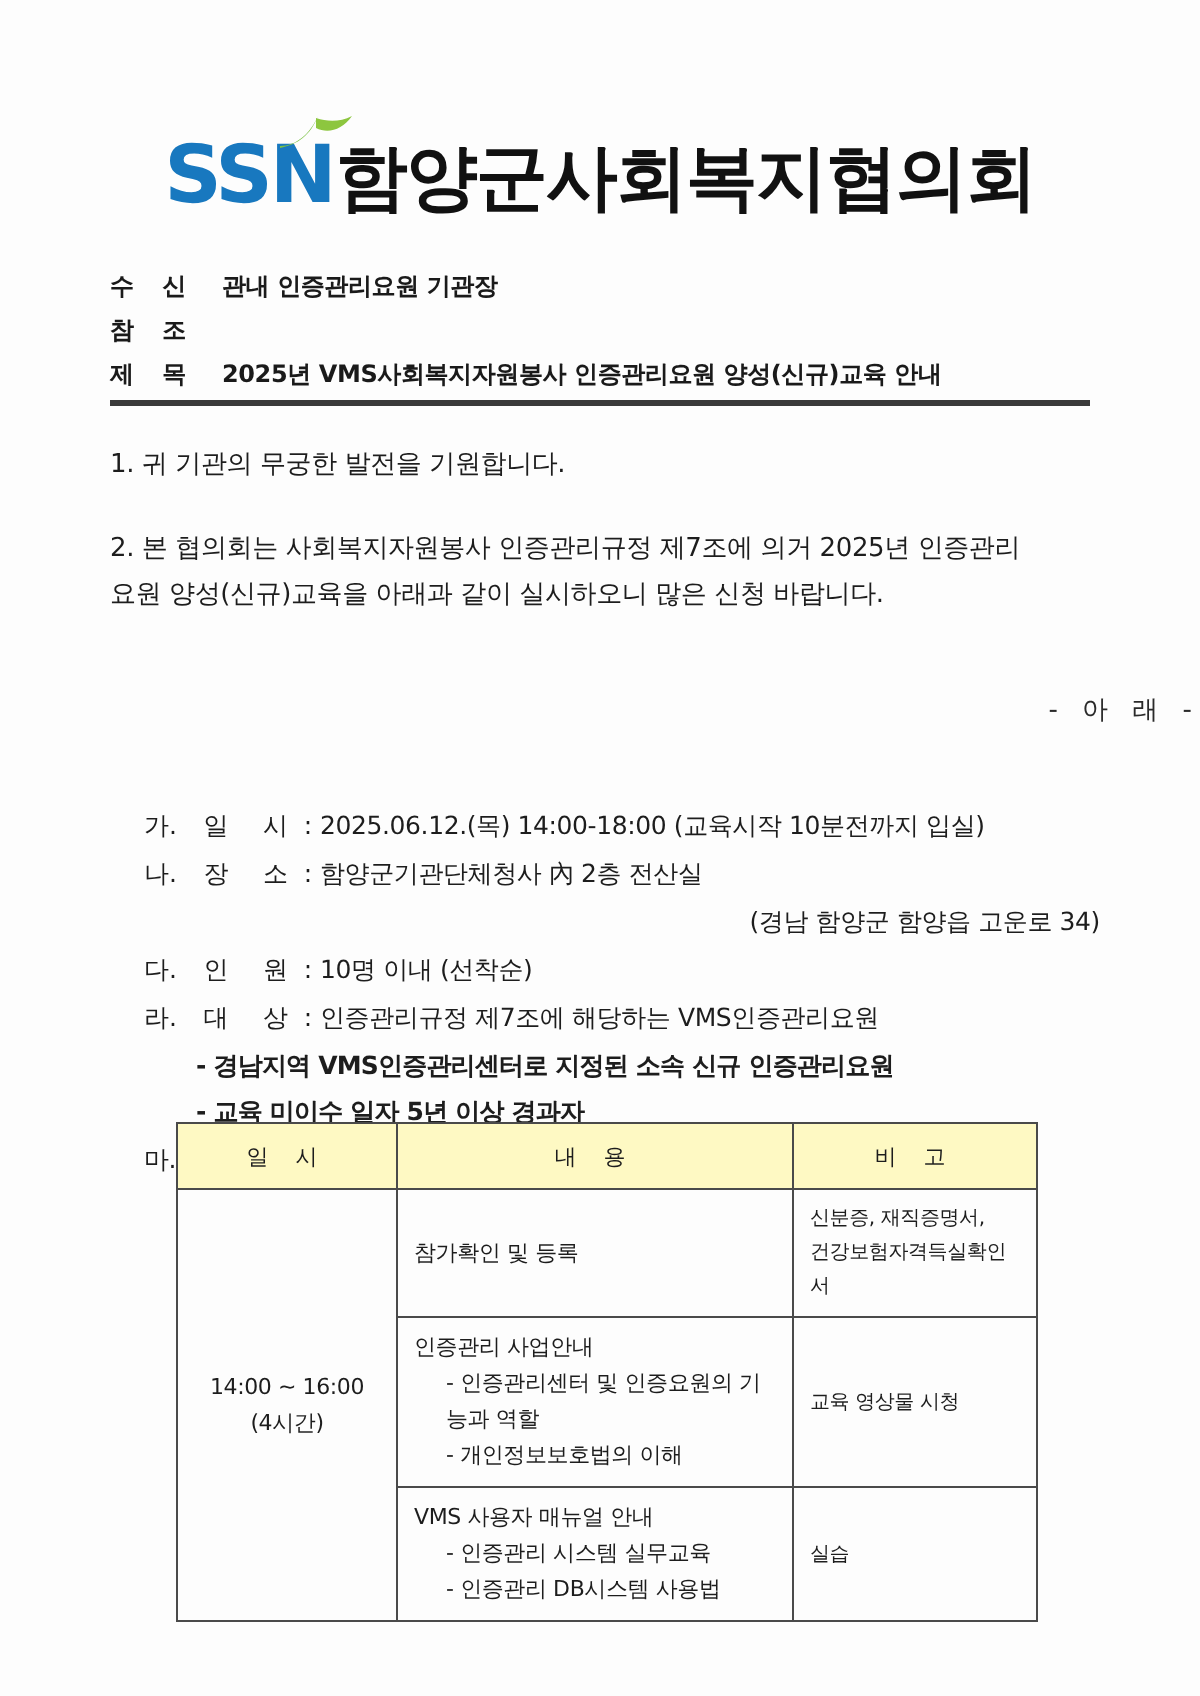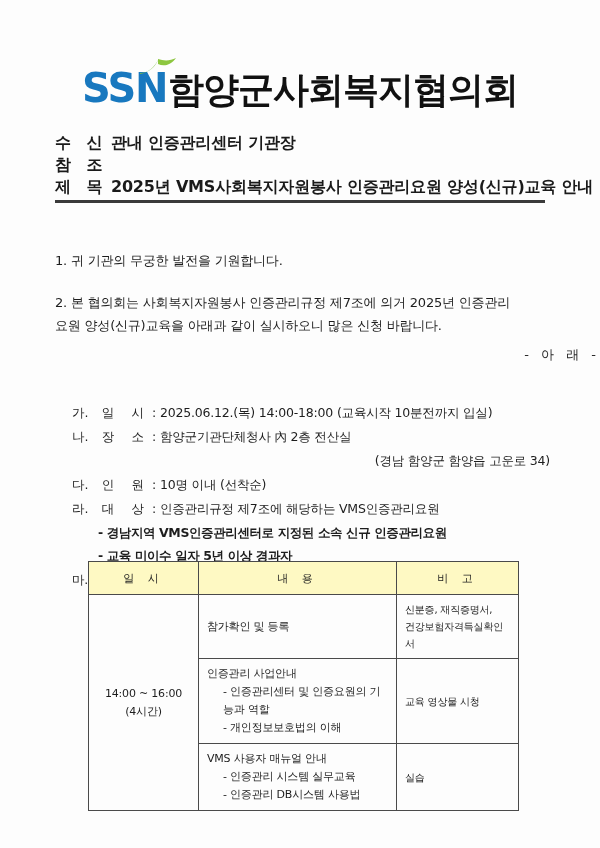--- a/index.html
+++ b/index.html
@@ -64,21 +64,21 @@
   
   .fields {
     position: absolute;
     left: 55px;
     top: 132px;
     width: 495px;
   }
   .field-row {
     display: flex;
     align-items: flex-end;
-    font-size: 16px;
+    font-size: 12px;
     font-weight: 700;
     line-height: 22px;
     white-space: nowrap;
   }
   .field-label {
     width: 56px;
     flex: 0 0 56px;
     letter-spacing: 5px;
   }
   .field-value {
@@ -96,21 +96,20 @@
 
   
   .para {
     position: absolute;
     left: 55px;
     width: 492px;
     font-size: 13px;
     line-height: 23px;
     letter-spacing: -0.2px;
     color: #1d1d1d;
-    margin-top: 28px;
   }
   .para.p1 { top: 221px; }
   .para.p2 { top: 263px; }
   .para .cont { display: block; }
 
   .arae {
     position: absolute;
     left: 0;
     right: 0;
     top: 346px;
@@ -238,21 +237,21 @@
         <path d="M2 17 C10 17 17 11 21 2 C17 12 11 16 2 18 Z" fill="#7ac143"></path>
         <path d="M20 3 C26 5 32 5 38 2 C33 9 26 11 20 8 Z" fill="#8dc63f"></path>
       </svg>
       <span class="logo-kor">함양군사회복지협의회</span>
     </div>
   </div>
 
   <div class="fields">
     <div class="field-row">
       <span class="field-label">수 신</span>
-      <span class="field-value">관내 인증관리센터 기관장</span>
+      <span class="field-value">관내 인증관리요원 기관장</span>
     </div>
     <div class="field-row">
       <span class="field-label">참 조</span>
       <span class="field-value"></span>
     </div>
     <div class="field-row">
       <span class="field-label">제 목</span>
       <span class="field-value">2025년 VMS사회복지자원봉사 인증관리요원 양성(신규)교육 안내</span>
     </div>
   </div>

